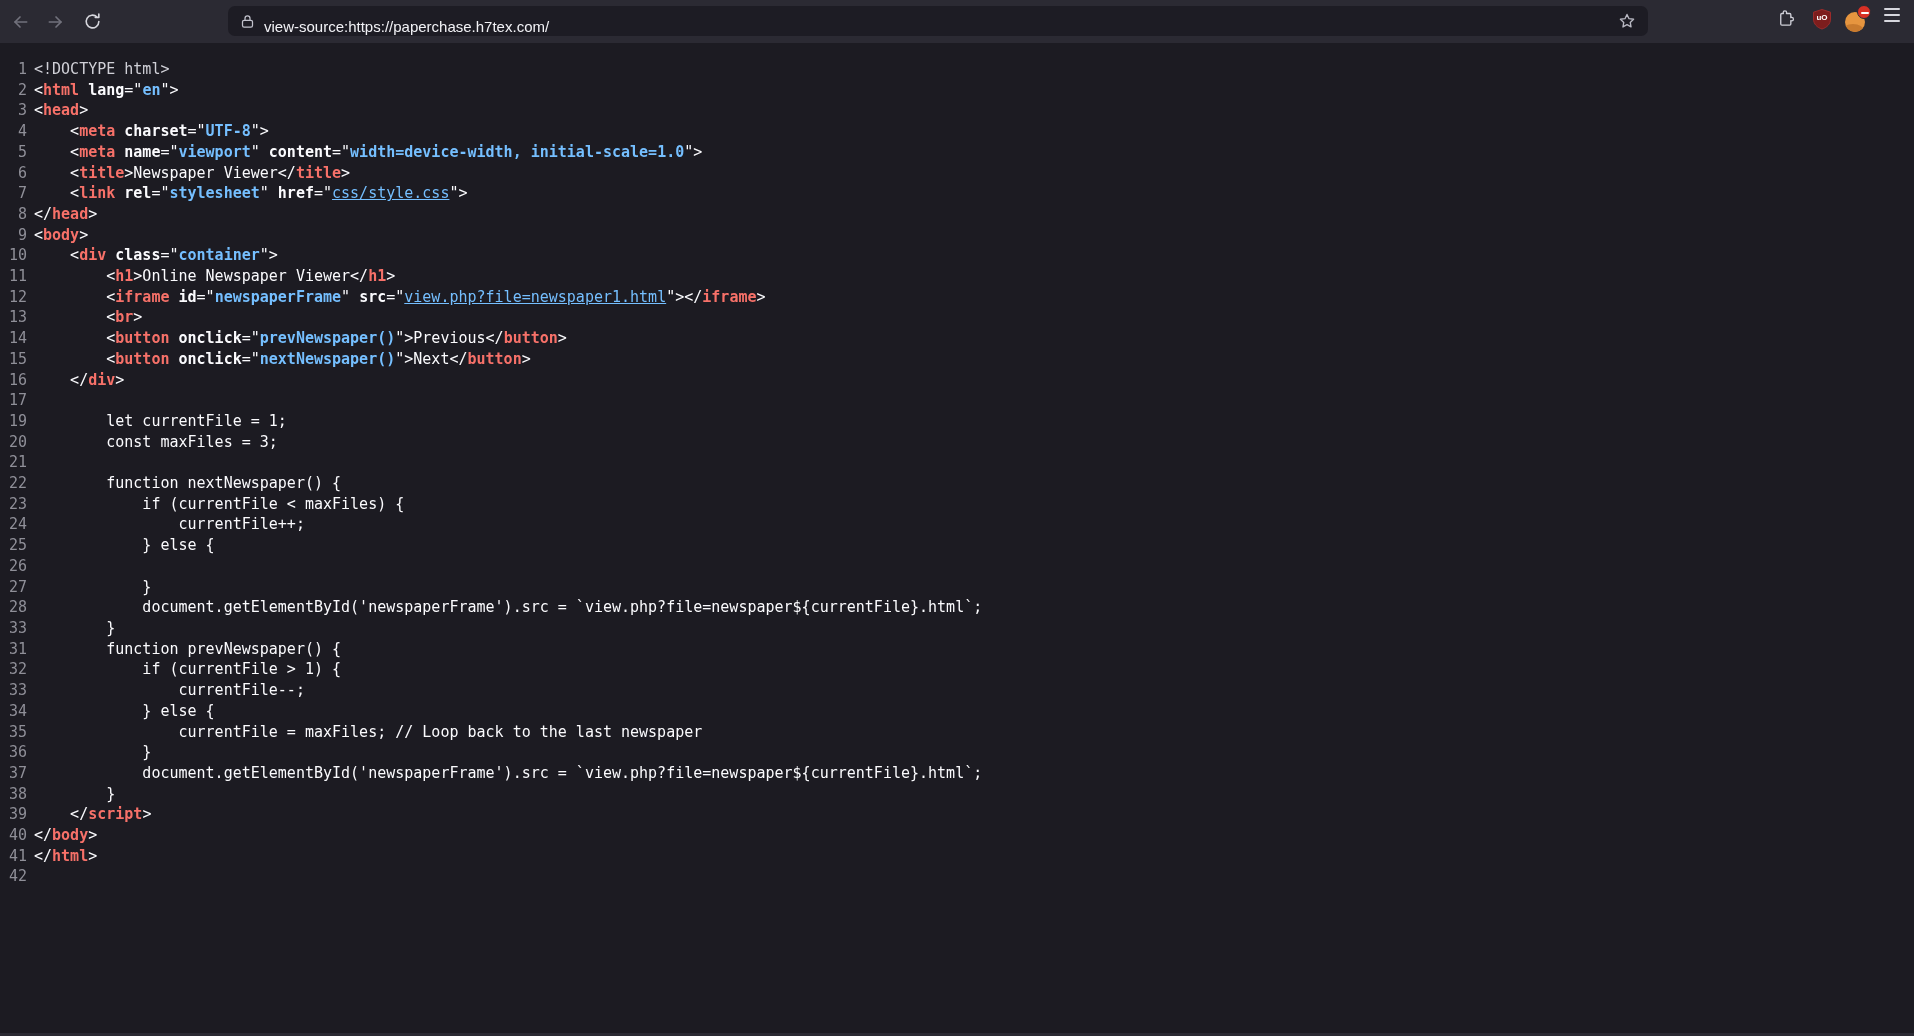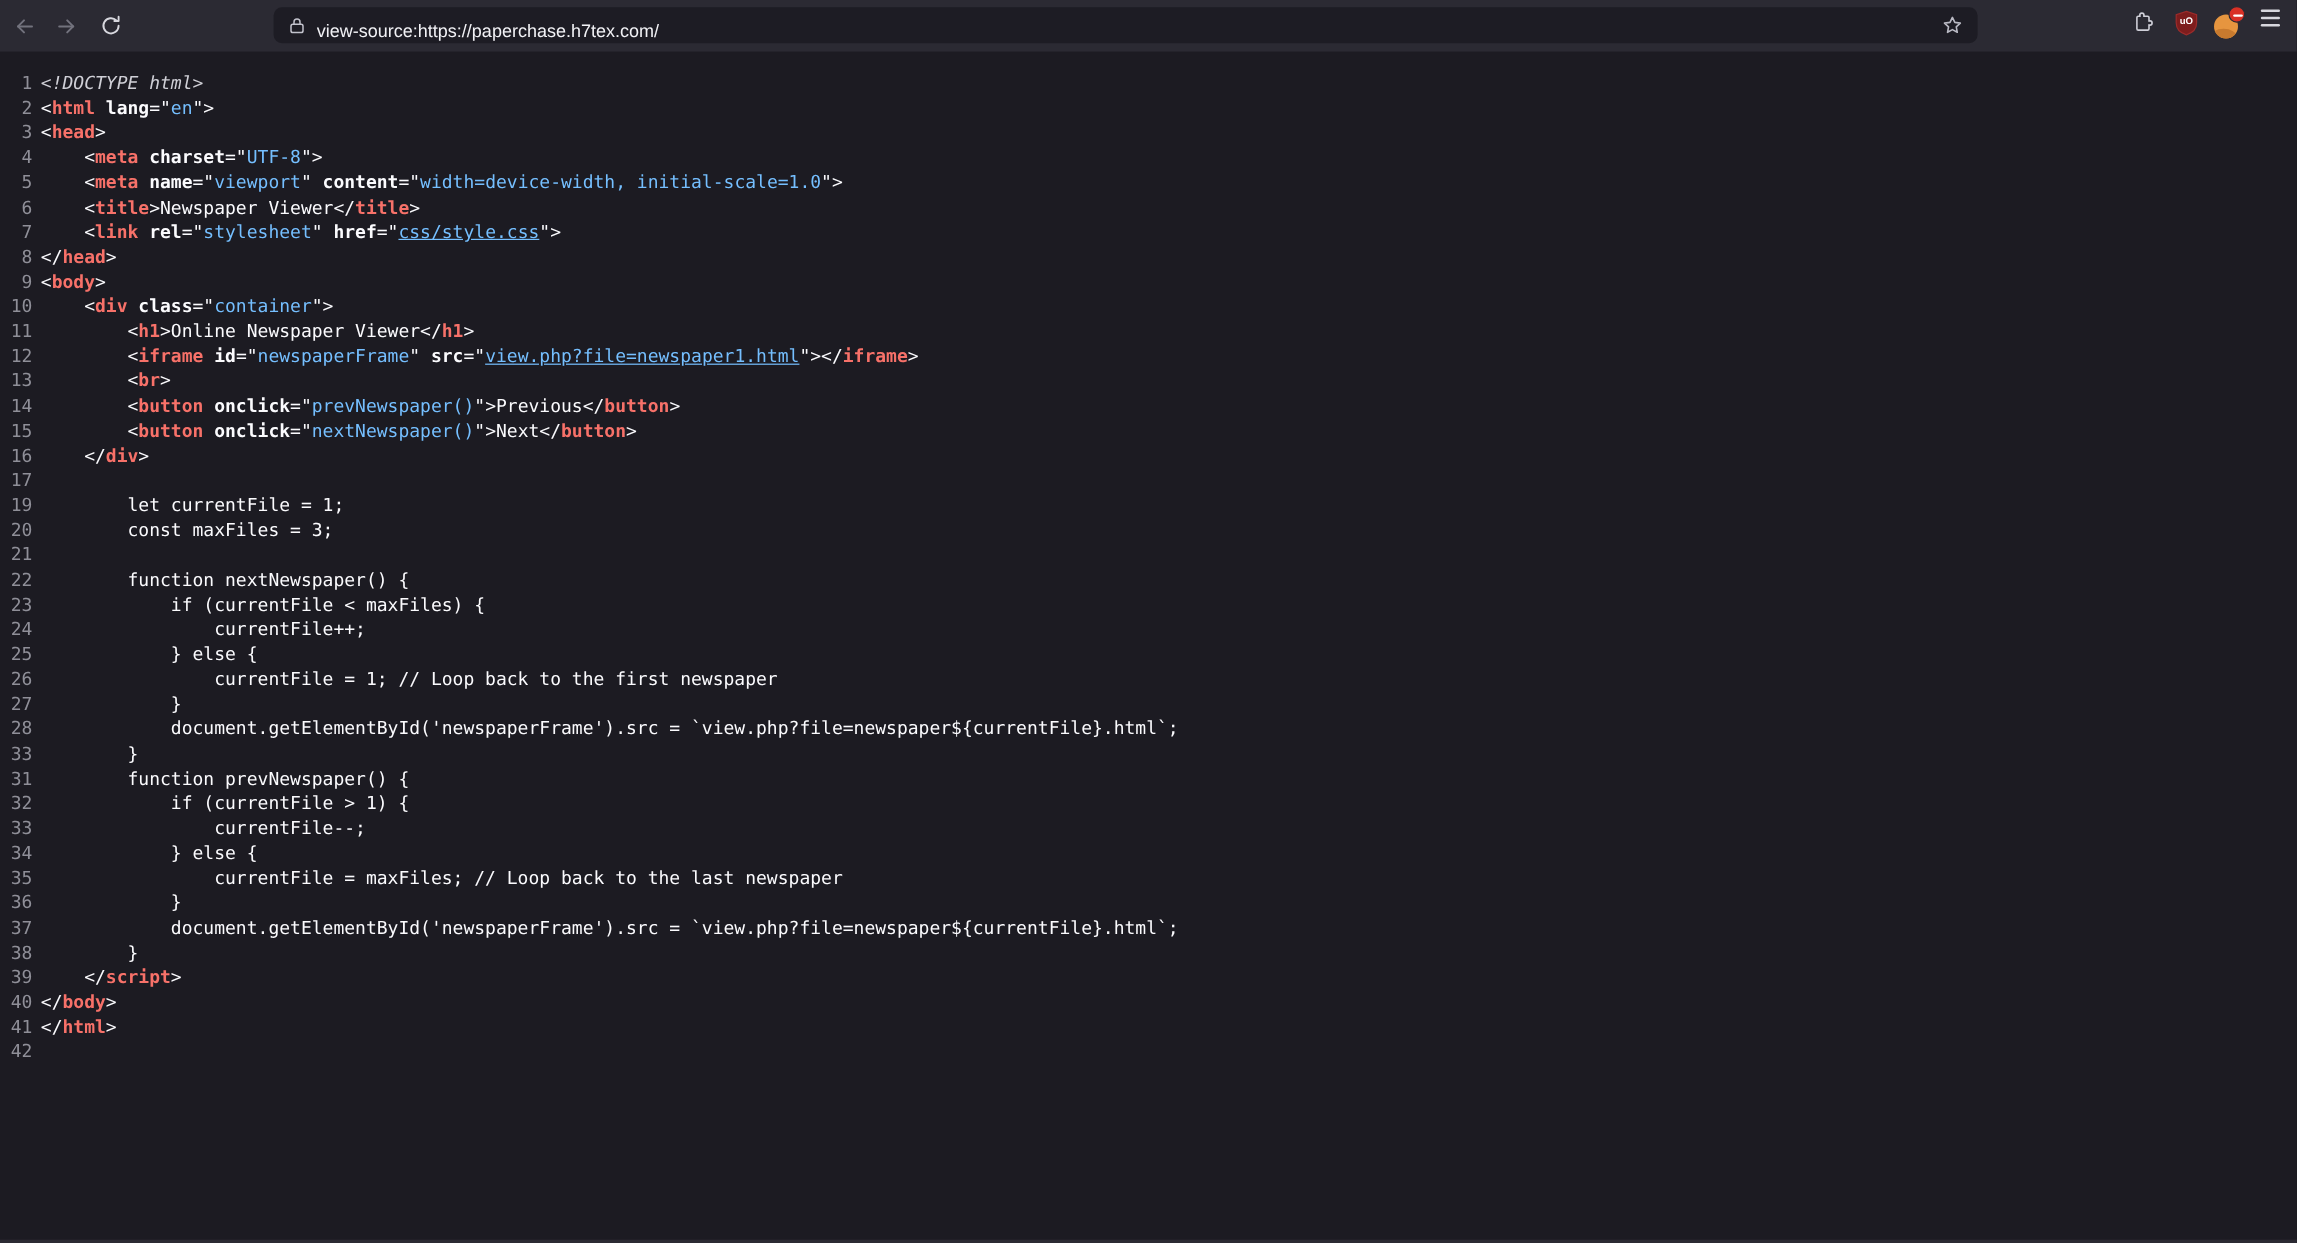--- a/index.html
+++ b/index.html
@@ -65,23 +65,23 @@
   }
   .line{display:flex;white-space:pre;}
   .ln{
     flex:0 0 26px;text-align:right;padding-right:7px;color:var(--num);
     user-select:none;
   }
   .codetxt{white-space:pre;}
   .tk-p{color:var(--plain);}
   .tk-tag{color:var(--tag);font-weight:bold;}
   .tk-attr{color:var(--plain);font-weight:bold;}
-  .tk-val{color:var(--val);}
+  .tk-val{color:var(--val);font-weight:bold;}
   .tk-link{color:var(--val);text-decoration:underline;cursor:pointer;}
-  .tk-pi{color:var(--pi);font-style:italic;}
+  .tk-pi{color:var(--pi);}
   .bottom-strip{position:fixed;left:0;bottom:0;width:1914px;height:3px;background:var(--toolbar);}
 </style>
 </head>
 <body>
 
 <div>
   <div class="toolbar">
     <div class="nav-btns">
       <div class="nav-btn">
         <svg width="20" height="20" viewBox="0 0 24 24" fill="none" stroke="#72727d" stroke-width="2" stroke-linecap="round" stroke-linejoin="round">
@@ -167,21 +167,21 @@
         <div class="line"><span class="ln">15</span><span class="codetxt"><span class="tk-p">        &lt;</span><span class="tk-tag">button</span><span class="tk-p"> </span><span class="tk-attr">onclick</span><span class="tk-p">="</span><span class="tk-val">nextNewspaper()</span><span class="tk-p">"&gt;Next&lt;/</span><span class="tk-tag">button</span><span class="tk-p">&gt;</span></span></div>
         <div class="line"><span class="ln">16</span><span class="codetxt"><span class="tk-p">    &lt;/</span><span class="tk-tag">div</span><span class="tk-p">&gt;</span></span></div>
         <div class="line"><span class="ln">17</span><span class="codetxt"></span></div>
         <div class="line"><span class="ln">19</span><span class="codetxt"><span class="tk-p">        let currentFile = 1;</span></span></div>
         <div class="line"><span class="ln">20</span><span class="codetxt"><span class="tk-p">        const maxFiles = 3;</span></span></div>
         <div class="line"><span class="ln">21</span><span class="codetxt"></span></div>
         <div class="line"><span class="ln">22</span><span class="codetxt"><span class="tk-p">        function nextNewspaper() {</span></span></div>
         <div class="line"><span class="ln">23</span><span class="codetxt"><span class="tk-p">            if (currentFile &lt; maxFiles) {</span></span></div>
         <div class="line"><span class="ln">24</span><span class="codetxt"><span class="tk-p">                currentFile++;</span></span></div>
         <div class="line"><span class="ln">25</span><span class="codetxt"><span class="tk-p">            } else {</span></span></div>
-        <div class="line"><span class="ln">26</span><span class="codetxt"><span class="tk-p">                currentFile = 1; // Loop back to the first newspaper</span></span></div>
+        <div class="line"><span class="ln">26</span></div>
         <div class="line"><span class="ln">27</span><span class="codetxt"><span class="tk-p">            }</span></span></div>
         <div class="line"><span class="ln">28</span><span class="codetxt"><span class="tk-p">            document.getElementById('newspaperFrame').src = `view.php?file=newspaper${currentFile}.html`;</span></span></div>
         <div class="line"><span class="ln">33</span><span class="codetxt"><span class="tk-p">        }</span></span></div>
         <div class="line"><span class="ln">31</span><span class="codetxt"><span class="tk-p">        function prevNewspaper() {</span></span></div>
         <div class="line"><span class="ln">32</span><span class="codetxt"><span class="tk-p">            if (currentFile &gt; 1) {</span></span></div>
         <div class="line"><span class="ln">33</span><span class="codetxt"><span class="tk-p">                currentFile--;</span></span></div>
         <div class="line"><span class="ln">34</span><span class="codetxt"><span class="tk-p">            } else {</span></span></div>
         <div class="line"><span class="ln">35</span><span class="codetxt"><span class="tk-p">                currentFile = maxFiles; // Loop back to the last newspaper</span></span></div>
         <div class="line"><span class="ln">36</span><span class="codetxt"><span class="tk-p">            }</span></span></div>
         <div class="line"><span class="ln">37</span><span class="codetxt"><span class="tk-p">            document.getElementById('newspaperFrame').src = `view.php?file=newspaper${currentFile}.html`;</span></span></div>

